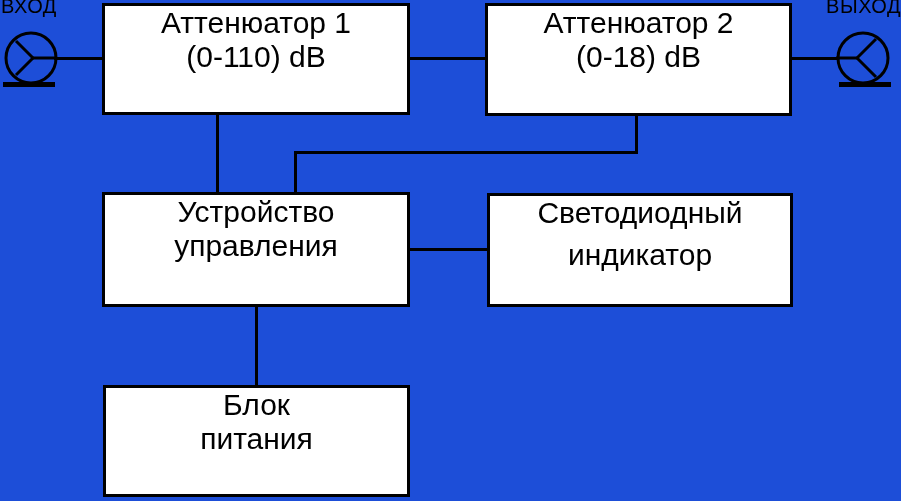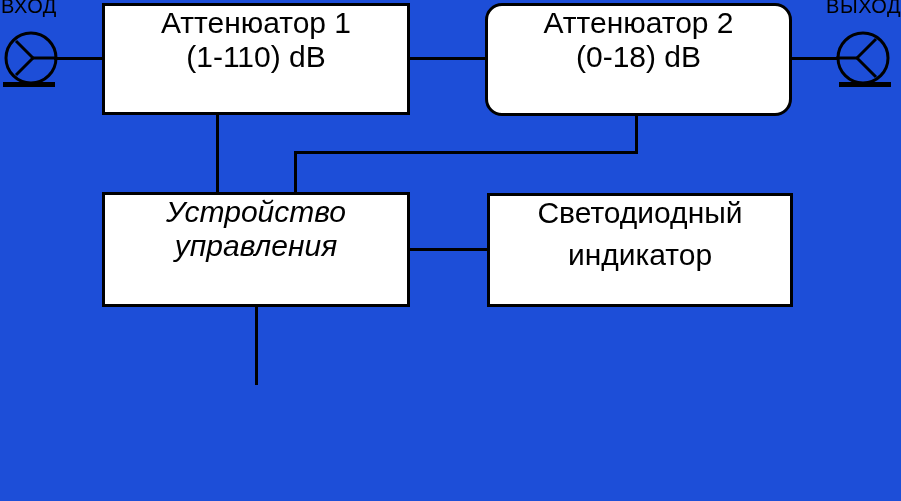--- a/index.html
+++ b/index.html
@@ -43,22 +43,22 @@
   }
   .connector {
     position: absolute;
   }
   .connector svg {
     display: block;
   }
 
   
   #box-attenuator1 { left: 102px; top: 3px;   width: 308px; height: 112px; }
-  #box-attenuator2 { left: 485px; top: 3px;   width: 307px; height: 113px; border-radius: 17px; }
-  #box-control     { left: 102px; top: 192px; width: 308px; height: 115px; font-style: italic; }
+  #box-attenuator2 { left: 485px; top: 3px;   width: 307px; height: 113px; }
+  #box-control     { left: 102px; top: 192px; width: 308px; height: 115px; }
   #box-led         { left: 487px; top: 193px; width: 306px; height: 114px; gap: 8px; }
   #box-power       { left: 103px; top: 385px; width: 307px; height: 112px; }
 
   
   #wire-input-a1     { left: 54px;  top: 57px;  width: 48px;  height: 3px; }
   #wire-a1-a2        { left: 410px; top: 57px;  width: 75px;  height: 3px; }
   #wire-a2-output    { left: 792px; top: 57px;  width: 47px;  height: 3px; }
   #wire-a1-control   { left: 216px; top: 115px; width: 3px;   height: 77px; }
   #wire-a2-down      { left: 635px; top: 116px; width: 3px;   height: 38px; }
   #wire-feedback-h   { left: 294px; top: 151px; width: 344px; height: 3px; }
@@ -105,32 +105,36 @@
   <div class="wire" id="wire-a2-output"></div>
   <div class="wire" id="wire-a1-control"></div>
   <div class="wire" id="wire-a2-down"></div>
   <div class="wire" id="wire-feedback-h"></div>
   <div class="wire" id="wire-into-control"></div>
   <div class="wire" id="wire-control-led"></div>
   <div class="wire" id="wire-control-pwr"></div>
 
   <div class="box" id="box-attenuator1">
     <div>Аттенюатор 1</div>
-    <div>(1-110) dB</div>
+    <div>(0-110) dB</div>
   </div>
 
   <div class="box" id="box-attenuator2">
     <div>Аттенюатор 2</div>
     <div>(0-18) dB</div>
   </div>
 
   <div class="box" id="box-control">
     <div>Устройство</div>
     <div>управления</div>
   </div>
 
   <div class="box" id="box-led">
     <div>Светодиодный</div>
     <div>индикатор</div>
   </div>
 
+  <div class="box" id="box-power">
+    <div>Блок</div>
+    <div>питания</div>
+  </div>
 
 </div>
 
 </body></html>

